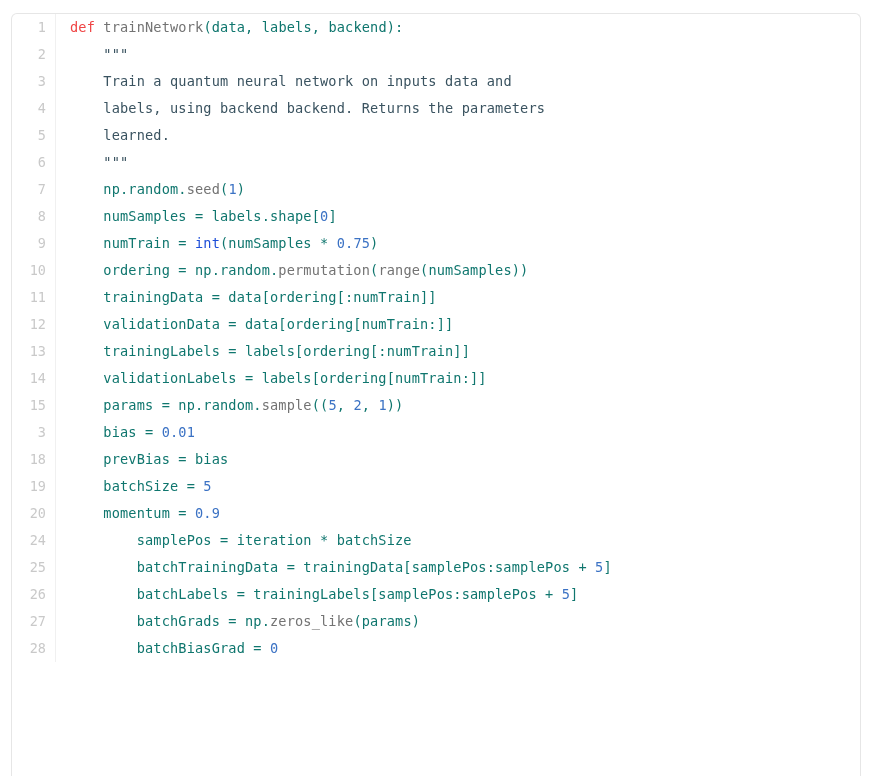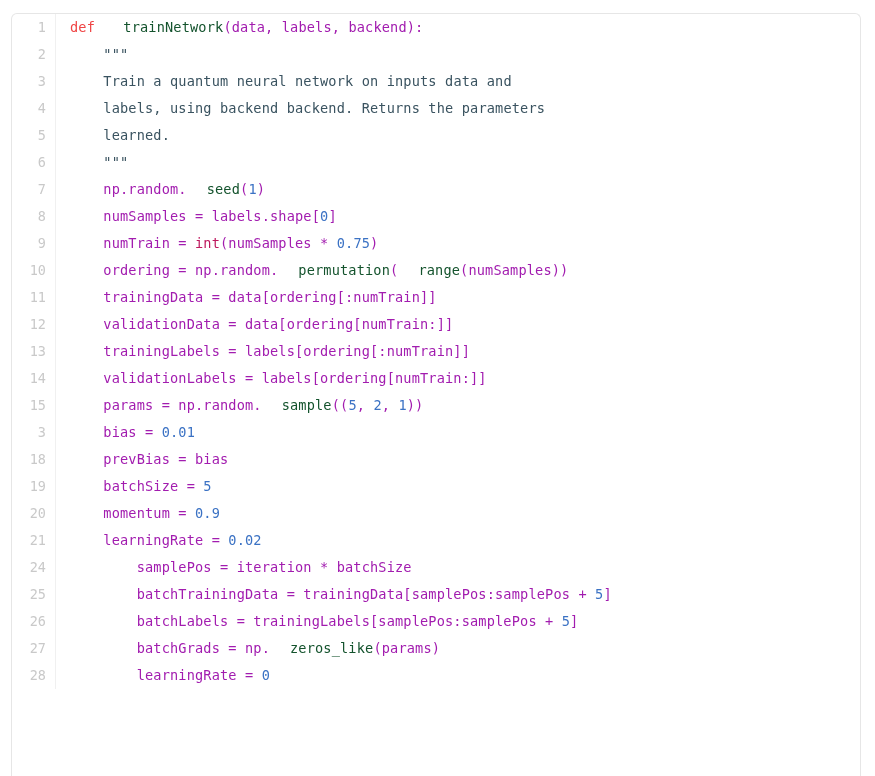--- a/index.html
+++ b/index.html
@@ -58,25 +58,25 @@
     font-family: "DejaVu Sans Mono", "Liberation Mono", monospace;
     font-size: 13.6px;
     line-height: 27px;
     color: #2e3440;
     white-space: pre;
     letter-spacing: 0.15px;
   }
 
   
   .tok-kw   { color: #ef4444; }
-  .tok-fn   { color: #14532d; margin-left: 20px; }
-  .tok-bi   { color: #be185d; text-align: center; }
+  .tok-fn   { color: #737373; }
+  .tok-bi   { color: #1d4ed8; text-align: center; }
   .tok-num  { color: #3b72c4; }
   .tok-doc  { color: #3a5360; }
-  .tok-pl   { color: #a21caf; margin-top: 30px; }
+  .tok-pl   { color: #0f766e; margin-top: 30px; }
 </style>
 </head>
 <body>
 
 <div id="code-card">
   <table id="code-table">
     <tbody id="code-body">
         <tr>
           <td class="ln">1</td>
           <td class="code"><span class="tok-kw">def</span><span class="tok-pl"> </span><span class="tok-fn">trainNetwork</span><span class="tok-pl">(data, labels, backend):</span></td>
@@ -147,38 +147,34 @@
         </tr>
         <tr>
           <td class="ln">19</td>
           <td class="code"><span class="tok-pl">    batchSize = </span><span class="tok-num">5</span></td>
         </tr>
         <tr>
           <td class="ln">20</td>
           <td class="code"><span class="tok-pl">    momentum = </span><span class="tok-num">0.9</span></td>
         </tr>
         <tr>
-          <td class="ln">21</td>
-          <td class="code"><span class="tok-pl">    learningRate = </span><span class="tok-num">0.02</span></td>
-        </tr>
-        <tr>
           <td class="ln">24</td>
           <td class="code"><span class="tok-pl">        samplePos = iteration * batchSize</span></td>
         </tr>
         <tr>
           <td class="ln">25</td>
           <td class="code"><span class="tok-pl">        batchTrainingData = trainingData[samplePos:samplePos + </span><span class="tok-num">5</span><span class="tok-pl">]</span></td>
         </tr>
         <tr>
           <td class="ln">26</td>
           <td class="code"><span class="tok-pl">        batchLabels = trainingLabels[samplePos:samplePos + </span><span class="tok-num">5</span><span class="tok-pl">]</span></td>
         </tr>
         <tr>
           <td class="ln">27</td>
           <td class="code"><span class="tok-pl">        batchGrads = np.</span><span class="tok-fn">zeros_like</span><span class="tok-pl">(params)</span></td>
         </tr>
         <tr>
           <td class="ln">28</td>
-          <td class="code"><span class="tok-pl">        learningRate = </span><span class="tok-num">0</span></td>
+          <td class="code"><span class="tok-pl">        batchBiasGrad = </span><span class="tok-num">0</span></td>
         </tr>
       </tbody>
   </table>
 </div>
 
 </body></html>

